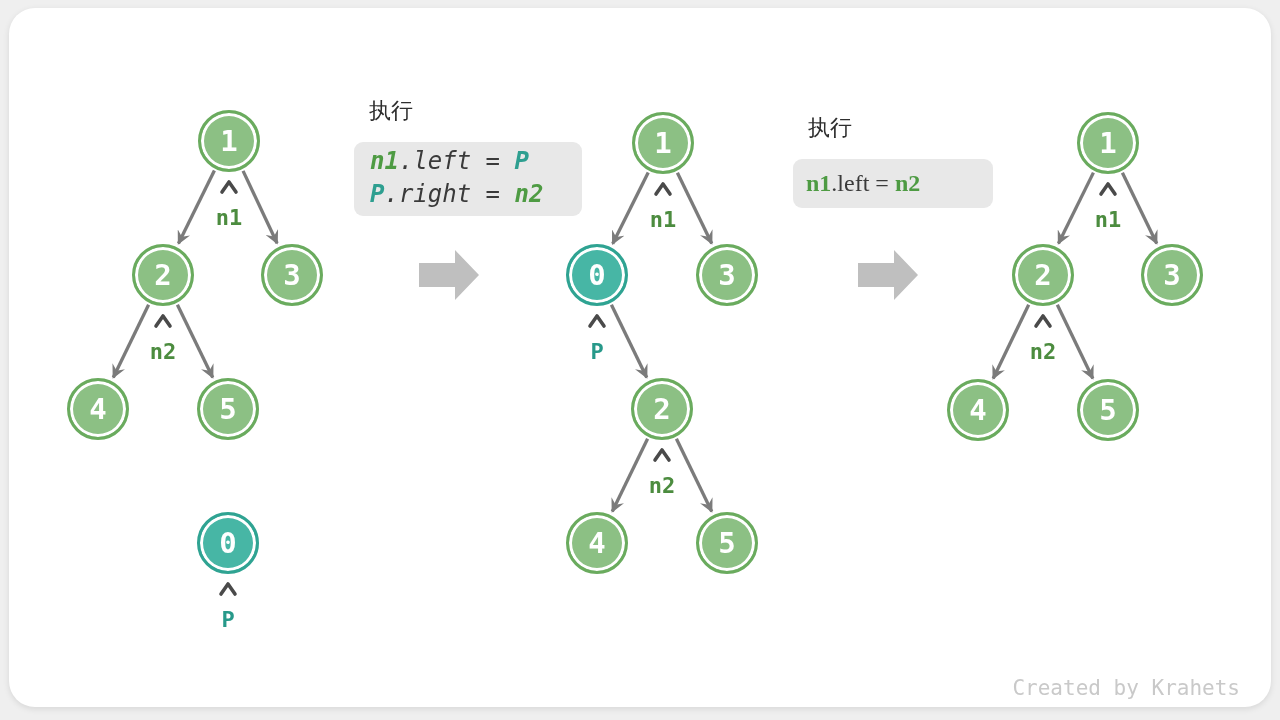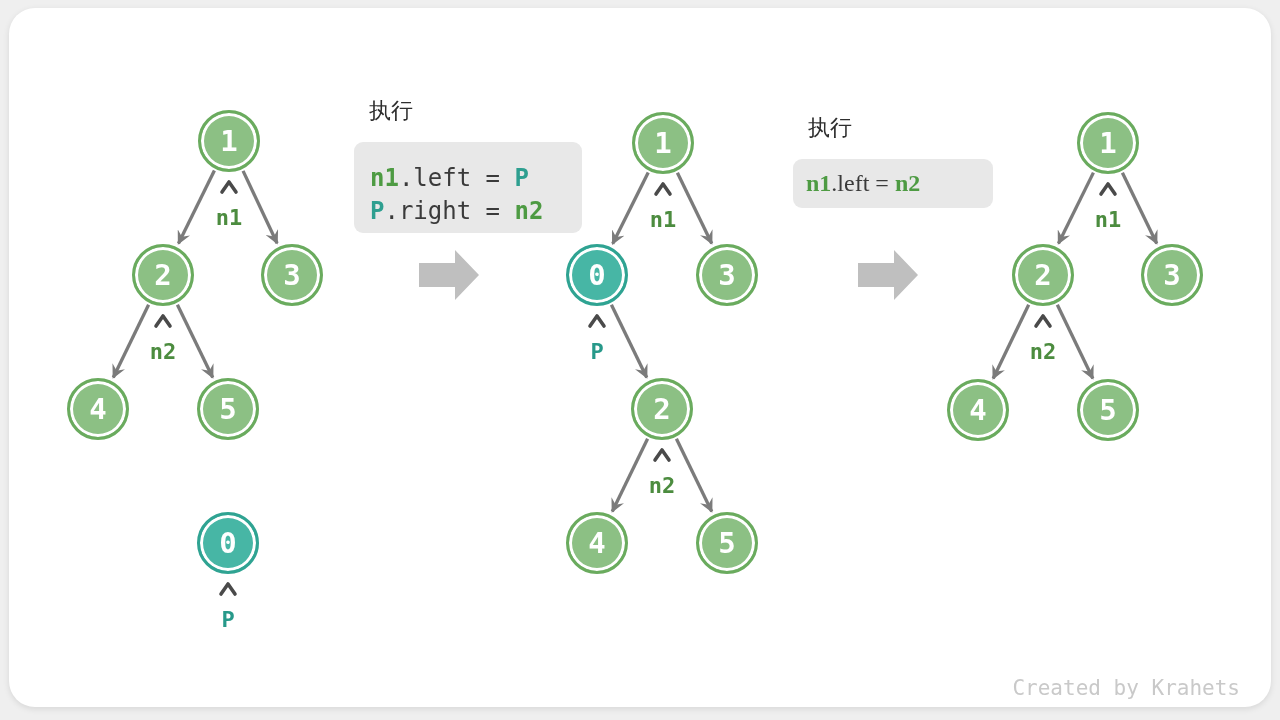--- a/index.html
+++ b/index.html
@@ -19,21 +19,21 @@
 
   .ptr{position:absolute;transform:translate(-50%,-50%);
     font-family:"DejaVu Sans Mono",monospace;font-weight:bold;font-size:22px;line-height:1;}
   .ptr.green{color:#4c8c3f;}
   .ptr.teal{color:#27998a;}
 
   .codeblock{position:absolute;}
   .cb-title{font-size:22px;line-height:28px;color:#2e2e2e;padding-left:15px;}
   .cb-box{background:#e8e8e8;border-radius:9px;margin-top:17px;
     font-family:"DejaVu Sans Mono",monospace;font-size:24px;color:#3a3a3a;}
-  .cb-box.two{width:212px;padding:20px 0 5px 16px;}
+  .cb-box.two{width:212px;padding:3px 0 5px 16px;font-style:italic;}
   .cb-box.one{width:187px;padding:9px 0 9px 13px;}
   .cb-line{white-space:pre;}
   .two .cb-line{line-height:33px;}
   .one .cb-line{line-height:31px;font-family:Liberation Serif, serif;}
   .tk.green{color:#4e9b43;font-weight:bold;}
   .tk.teal{color:#2e9f90;font-weight:bold;}
   .tk.plain{color:#3a3a3a;}
 
   .block-arrow{position:absolute;width:60px;height:50px;background:#bfbfbf;
     clip-path:polygon(0 26%,60% 26%,60% 0,100% 50%,60% 100%,60% 74%,0 74%);}

